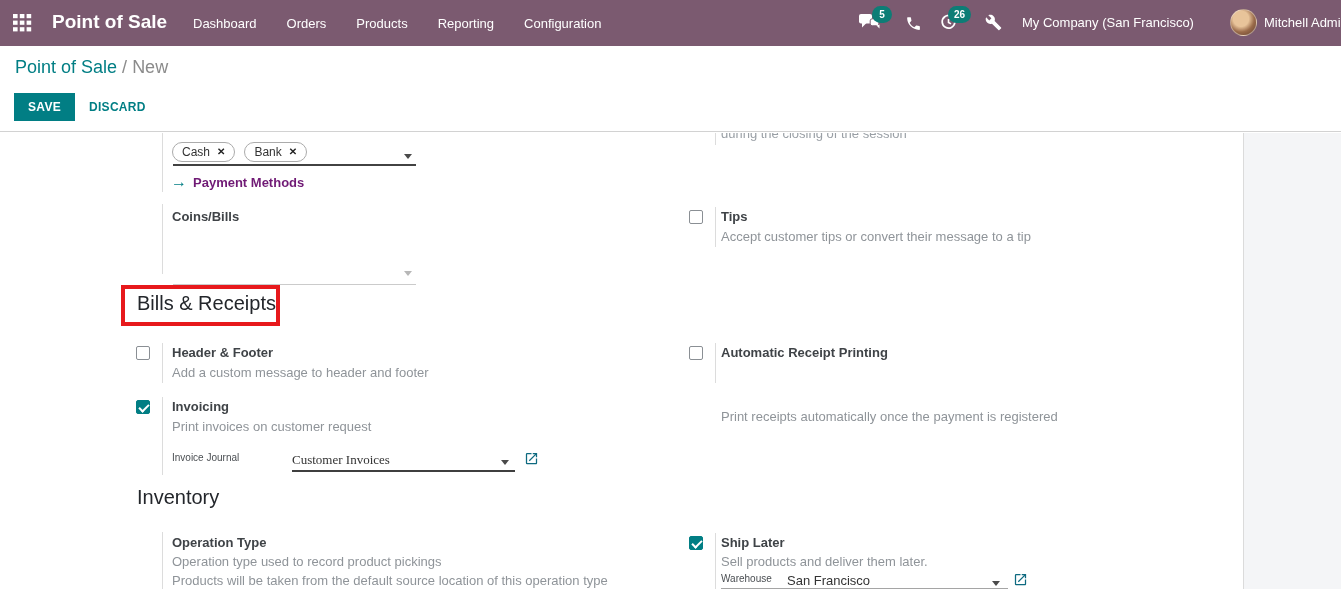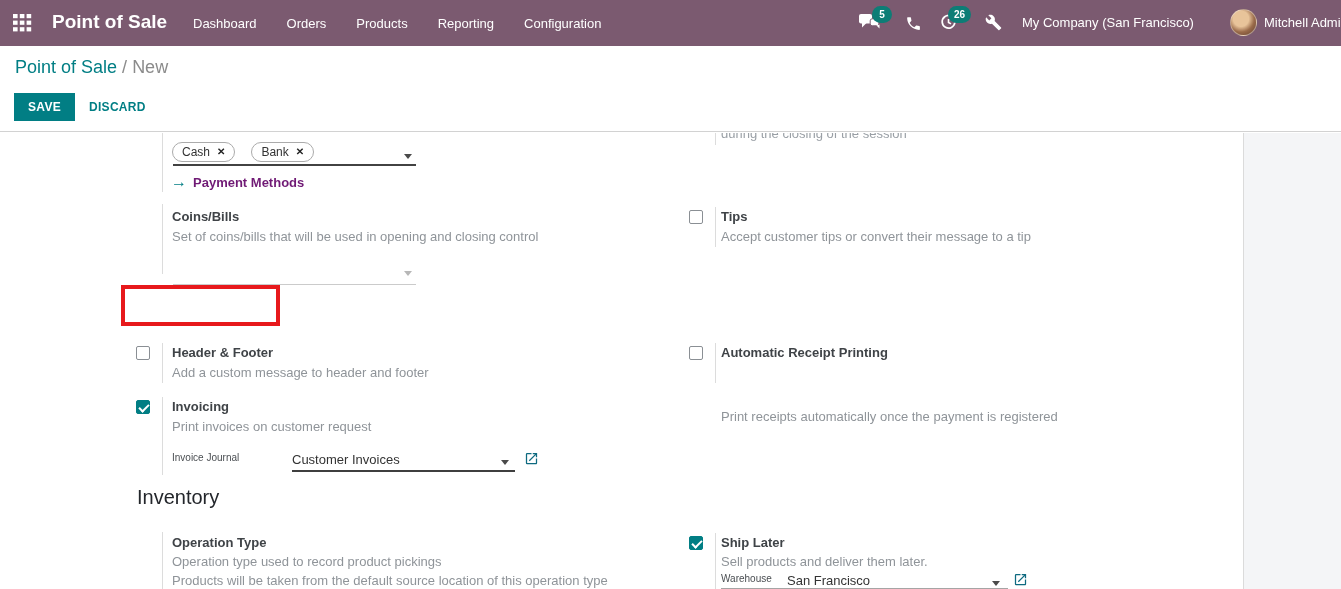--- a/index.html
+++ b/index.html
@@ -46,21 +46,21 @@
 
   .cb { position:absolute; width:14px; height:14px; border:1px solid #8a8f94; border-radius:2px; background:#fff; cursor:pointer; }
   .cb.checked { background:#017e84; border-color:#017e84; }
   .cb.checked::after { content:""; position:absolute; left:4px; top:1px; width:4px; height:8px;
                        border:solid #fff; border-width:0 2px 2px 0; transform:rotate(45deg); }
 
   .caret { position:absolute; width:0; height:0; border-left:4px solid transparent; border-right:4px solid transparent;
            border-top:5px solid #4a4a4a; cursor:pointer; }
   .caret.light { border-top-color:#b7b7b7; }
 
-  .tags-row { position:absolute; left:172px; top:9px; display:flex; gap:16px; }
+  .tags-row { position:absolute; left:172px; top:9px; display:flex; gap:9px; }
   .tag { display:flex; align-items:center; gap:7px; height:20px; padding:0 9px; border:1px solid #ababab;
          border-radius:10px; font-size:12px; color:#333; background:#fff; }
   .tag-x { font-size:10px; font-weight:bold; color:#222; cursor:pointer; line-height:1; }
 
   .pm-link { position:absolute; left:171px; top:41px; display:flex; align-items:center; gap:6px; cursor:pointer; }
   .pm-arrow { color:#017e84; font-weight:bold; font-size:16px; line-height:1; }
   .pm-text { color:#701a75; font-weight:bold; font-size:13px; }
 
   .red-box { position:absolute; left:121px; top:152px; width:159px; height:41px; border:4px solid #e7191c; }
 
@@ -161,47 +161,47 @@
   <div class="caret" style="left:404px; top:21px;"></div>
   <div class="underline" style="left:173px; top:31px; width:243px; height:2px; background:#424242;"></div>
 
   <div class="pm-link">
     <span class="pm-arrow">→</span>
     <span class="pm-text">Payment Methods</span>
   </div>
 
   <div class="vsep" style="left:162px; top:71px; height:70px;"></div>
   <div class="lbl" style="left:172px; top:76px;">Coins/Bills</div>
-  <div class="desc" style="left:172px; top:96px;">Set of coins/bills that will be used in opening and closing control</div>
   <div class="caret light" style="left:404px; top:138px;"></div>
   <div class="underline" style="left:173px; top:151px; width:243px; height:1px; background:#cbcbcb;"></div>
 
   <div class="vsep" style="left:715px; top:74px; height:40px;"></div>
   <span class="cb" style="left:689px; top:77px;"></span>
   <div class="lbl" style="left:721px; top:76px;">Tips</div>
   <div class="desc" style="left:721px; top:96px;">Accept customer tips or convert their message to a tip</div>
 
   <div class="red-box"></div>
+  <div class="heading" style="left:137px; top:159px;">Bills &amp; Receipts</div>
 
   <div class="vsep" style="left:162px; top:210px; height:40px;"></div>
   <span class="cb" style="left:136px; top:213px;"></span>
   <div class="lbl" style="left:172px; top:212px;">Header &amp; Footer</div>
   <div class="desc" style="left:172px; top:232px;">Add a custom message to header and footer</div>
 
   <div class="vsep" style="left:715px; top:210px; height:40px;"></div>
   <span class="cb" style="left:689px; top:213px;"></span>
   <div class="lbl" style="left:721px; top:212px;">Automatic Receipt Printing</div>
   <div class="desc" style="left:721px; top:232px;margin-top:44px;">Print receipts automatically once the payment is registered</div>
 
   <div class="vsep" style="left:162px; top:264px; height:78px;"></div>
   <span class="cb checked" style="left:136px; top:267px;"></span>
   <div class="lbl" style="left:172px; top:266px;">Invoicing</div>
   <div class="desc" style="left:172px; top:286px;">Print invoices on customer request</div>
   <div class="flabel" style="left:172px; top:319px;">Invoice Journal</div>
-  <div class="fvalue" style="left:292px; top:319px;">Customer Invoices</div>
+  <div class="fvalue" style="left:292px; top:319px;font-family:Liberation Serif, serif;">Customer Invoices</div>
   <div class="caret" style="left:501px; top:327px;"></div>
   <div class="underline" style="left:292px; top:337px; width:223px; height:2px; background:#3f3f3f;"></div>
   <span class="ext-ic" style="left:524px; top:318px;">
     <svg width="15" height="15" viewBox="0 0 24 24">
       <path fill="#0e6a80" d="M19 19H5V5h7V3H5a2 2 0 0 0-2 2v14a2 2 0 0 0 2 2h14c1.1 0 2-.9 2-2v-7h-2v7zM14 3v2h3.59l-9.83 9.83 1.41 1.41L19 6.41V10h2V3h-7z"></path>
     </svg>
   </span>
 
   <div class="heading" style="left:137px; top:353px;">Inventory</div>
 

